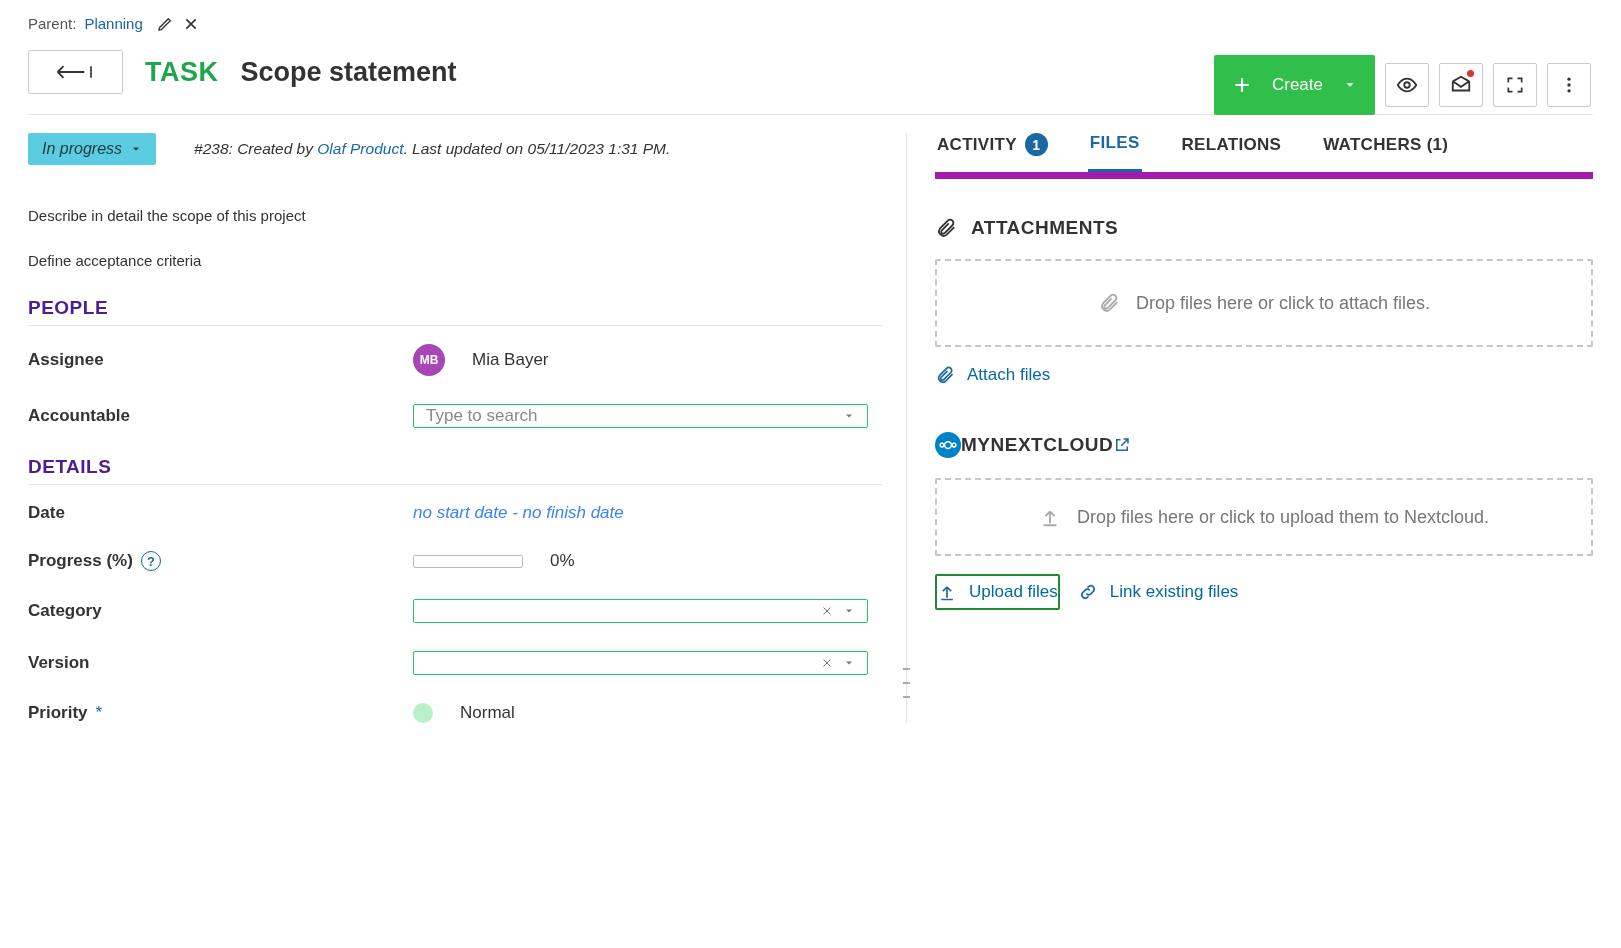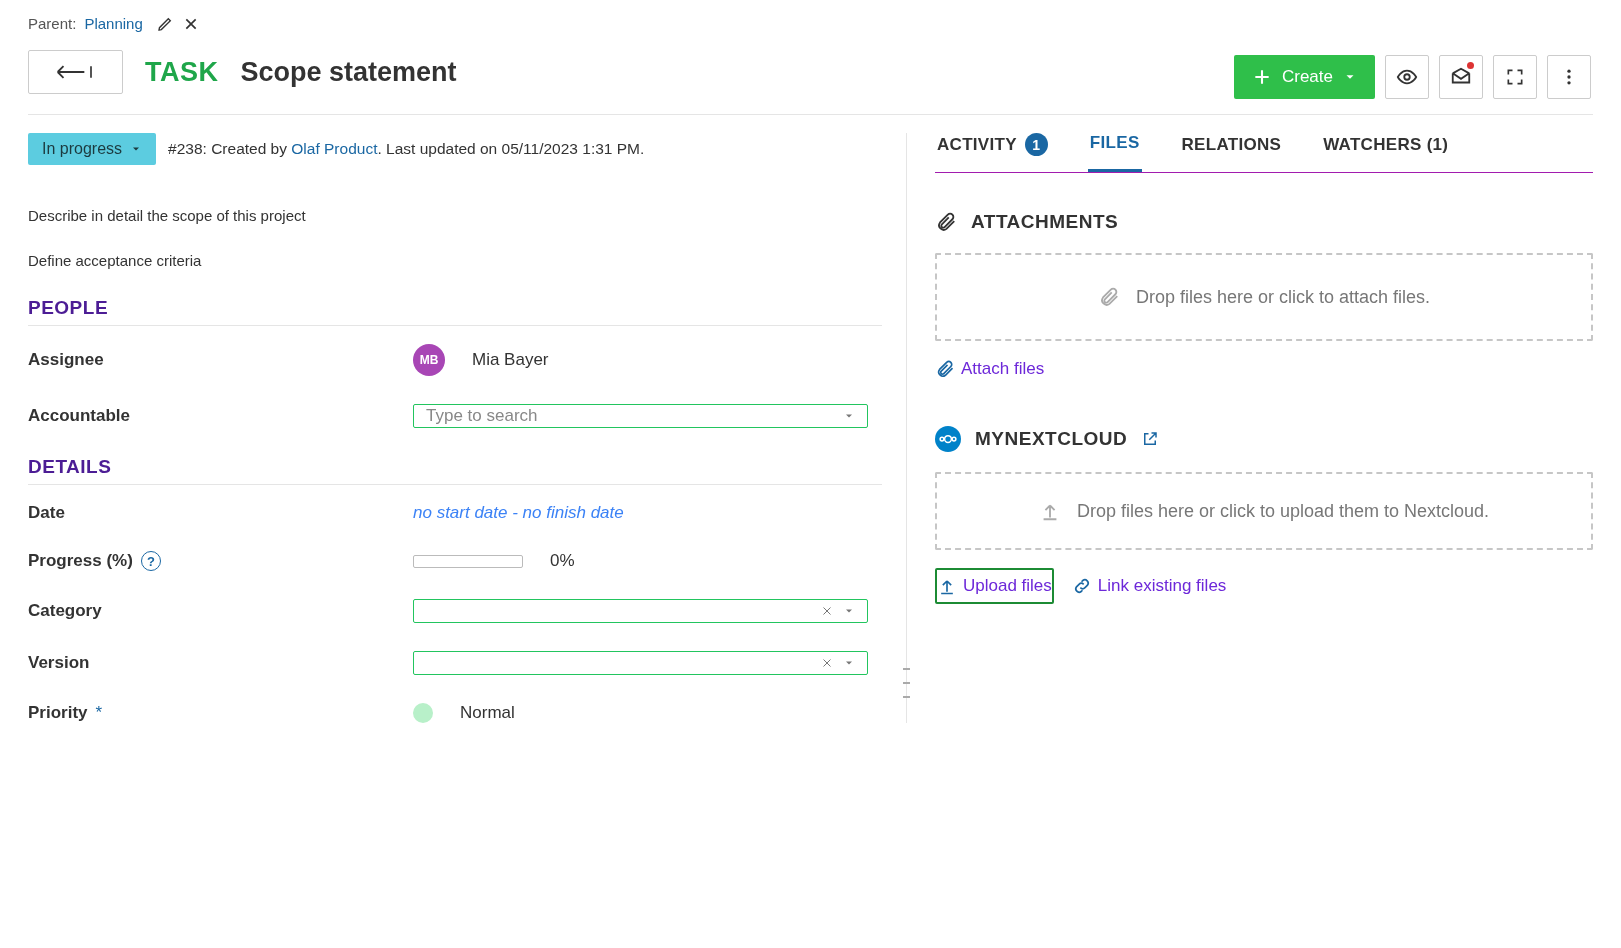--- a/index.html
+++ b/index.html
@@ -11,33 +11,33 @@
   .parent-link { color: #1a67a3; cursor: pointer; }
   .parent-icons { display: inline-flex; gap: 10px; margin-left: 6px; }
   .mini-icon { width: 16px; height: 16px; color: #333; cursor: pointer; }
 
   .title-row { display: flex; align-items: center; gap: 22px; margin-bottom: 20px; }
   .back-btn { border: 1px solid #ccc; background: #fff; width: 95px; height: 44px; display:flex; align-items:center; justify-content:center; font-size: 24px; cursor:pointer; border-radius:2px;}
   .type-label { color: #1fa64a; font-weight: 700; font-size: 27px; letter-spacing: 0.5px; }
   .title-text { font-weight: 700; font-size: 27px; color: #333; }
 
   .title-actions { position: absolute; right: 30px; top: 55px; display: flex; gap: 10px; align-items: center; }
-  .create-btn { background: #2fbf4a; color: #fff; border: none; height: 44px; padding: 0 18px; display:flex; align-items:center; gap:10px; font-size:17px; cursor:pointer; border-radius:2px;}
+  .create-btn { background: #2fbf4a; color: #fff; border: none; height: 60px; padding: 0 18px; display:flex; align-items:center; gap:20px; font-size:17px; cursor:pointer; border-radius:2px;}
   .icon-btn { border:1px solid #ccc; background:#fff; width:44px; height:44px; display:flex; align-items:center; justify-content:center; cursor:pointer; border-radius:2px; position:relative;}
 
   .divider-h { border: none; border-top: 1px solid #e5e5e5; margin: 0 0 18px 0; width: calc(100% - 28px);}
 
   .body { display:flex; width: calc(100% - 28px); }
   .left-pane { width: 878px; padding-right: 24px; }
   .vsep { width: 1px; background: #e5e5e5; position: relative; }
   .vsep-handle { position:absolute; left:-3px; top:535px; width:7px; height:30px; display:flex; flex-direction:column; justify-content:space-between; }
   .vsep-handle span{ width:7px; height:2px; background:#aaa; }
   .right-pane { flex:1; padding-left: 28px; }
 
-  .status-row { display:flex; align-items:center; gap: 12px; margin-bottom: 42px; }
+  .status-row { display:flex; align-items:center; gap: 38px; margin-bottom: 42px; font-style: italic; }
   .status-chip { background:#5ccce0; color:#1c3a3f; padding: 7px 14px; font-size:16px; font-weight:500; display:flex; align-items:center; gap:8px; cursor:pointer; border-radius:2px;}
   .meta-line { font-size: 15.5px; color:#333; }
   .meta-line .author { color:#1a67a3; cursor:pointer; }
 
   .desc p { font-size: 15px; margin-bottom: 28px; color:#333; }
 
   .section-title { font-size: 19px; font-weight:700; letter-spacing:0.5px; margin-top: 26px; margin-bottom: 6px; color:#4c1d95; }
   .section-sep { border:none; border-top:1px solid #e5e5e5; margin-bottom: 18px; }
 
   .field-row { display:flex; align-items:center; margin-bottom: 28px; }
@@ -49,36 +49,36 @@
   .combo { border:1px solid #22c55e; height:24px; width: 455px; display:flex; align-items:center; padding: 0 12px; justify-content:space-between; border-radius:2px; color:#888; cursor:pointer; position:relative;}
   .combo .clear-caret { display:flex; gap:10px; align-items:center; color:#777; }
 
   .italic { font-style: italic; color:#3b82f6; }
   .progress-bar { width:110px; height:13px; border:1px solid #bbb; border-radius:2px; background:#fff;}
   .help-circle { width:20px; height:20px; border:1.8px solid #1a67a3; color:#1a67a3; border-radius:50%; display:inline-flex; align-items:center; justify-content:center; font-size:13px; font-weight:700; cursor:pointer;}
 
   .priority-dot { width:20px; height:20px; border-radius:50%; background:#b8f0c9; }
 
   
-  .tabs { display:flex; gap: 38px; border-bottom:1px solid #a21caf; margin-bottom: 38px;}
+  .tabs { display:flex; gap: 38px; border-bottom:7px solid #a21caf; margin-bottom: 38px;}
   .tab { font-size:17px; font-weight:700; letter-spacing:0.3px; color:#333; padding: 0 2px 16px 2px; cursor:pointer; display:flex; align-items:center; gap:8px;}
   .tab.active { color:#1a67a3; border-bottom:3px solid #1a67a3; }
   .badge { background:#1a67a3; color:#fff; width:23px; height:23px; border-radius:50%; font-size:14px; display:inline-flex; align-items:center; justify-content:center;}
 
   .panel-heading { display:flex; align-items:center; gap:14px; font-size:19px; font-weight:700; letter-spacing:0.5px; margin-bottom:20px; color:#333;}
   .panel-heading svg { width:22px; height:22px; }
 
   .dropzone { border:2px dashed #c6c6c6; height:88px; display:flex; align-items:center; justify-content:center; gap:16px; color:#777; font-size:18px; margin-bottom:18px; cursor:pointer; border-radius:2px;}
   .dropzone.small { height:78px; }
 
-  .link-action { color:#6d28d9; font-size:17px; display:inline-flex; align-items:center; gap:6px; cursor:pointer; }
+  .link-action { color:#0369a1; font-size:17px; display:inline-flex; align-items:center; gap:12px; cursor:pointer; }
   .link-row { display:flex; gap:18px; align-items:center; }
   .highlight-box { border:2px solid #1c8b34; padding:6px 0; border-radius:2px; }
 
-  .nc-heading { display:flex; align-items:center; gap:14px; margin-top: 44px; margin-bottom:20px; }
+  .nc-heading { display:flex; align-items:center; gap:0; margin-top: 44px; margin-bottom:20px; }
   .nc-logo { width:26px; height:26px; border-radius:50%; background:#0082c9; display:flex; align-items:center; justify-content:center; color:#fff; }
   .nc-title { font-size:19px; font-weight:700; letter-spacing:0.5px; }
   .ext-link-icon { color:#1a67a3; }
 
   svg { display:block; }
   .dot-red { position:absolute; top:6px; right:8px; width:7px; height:7px; background:#d33; border-radius:50%;}
 </style>
 </head>
 <body>
 

